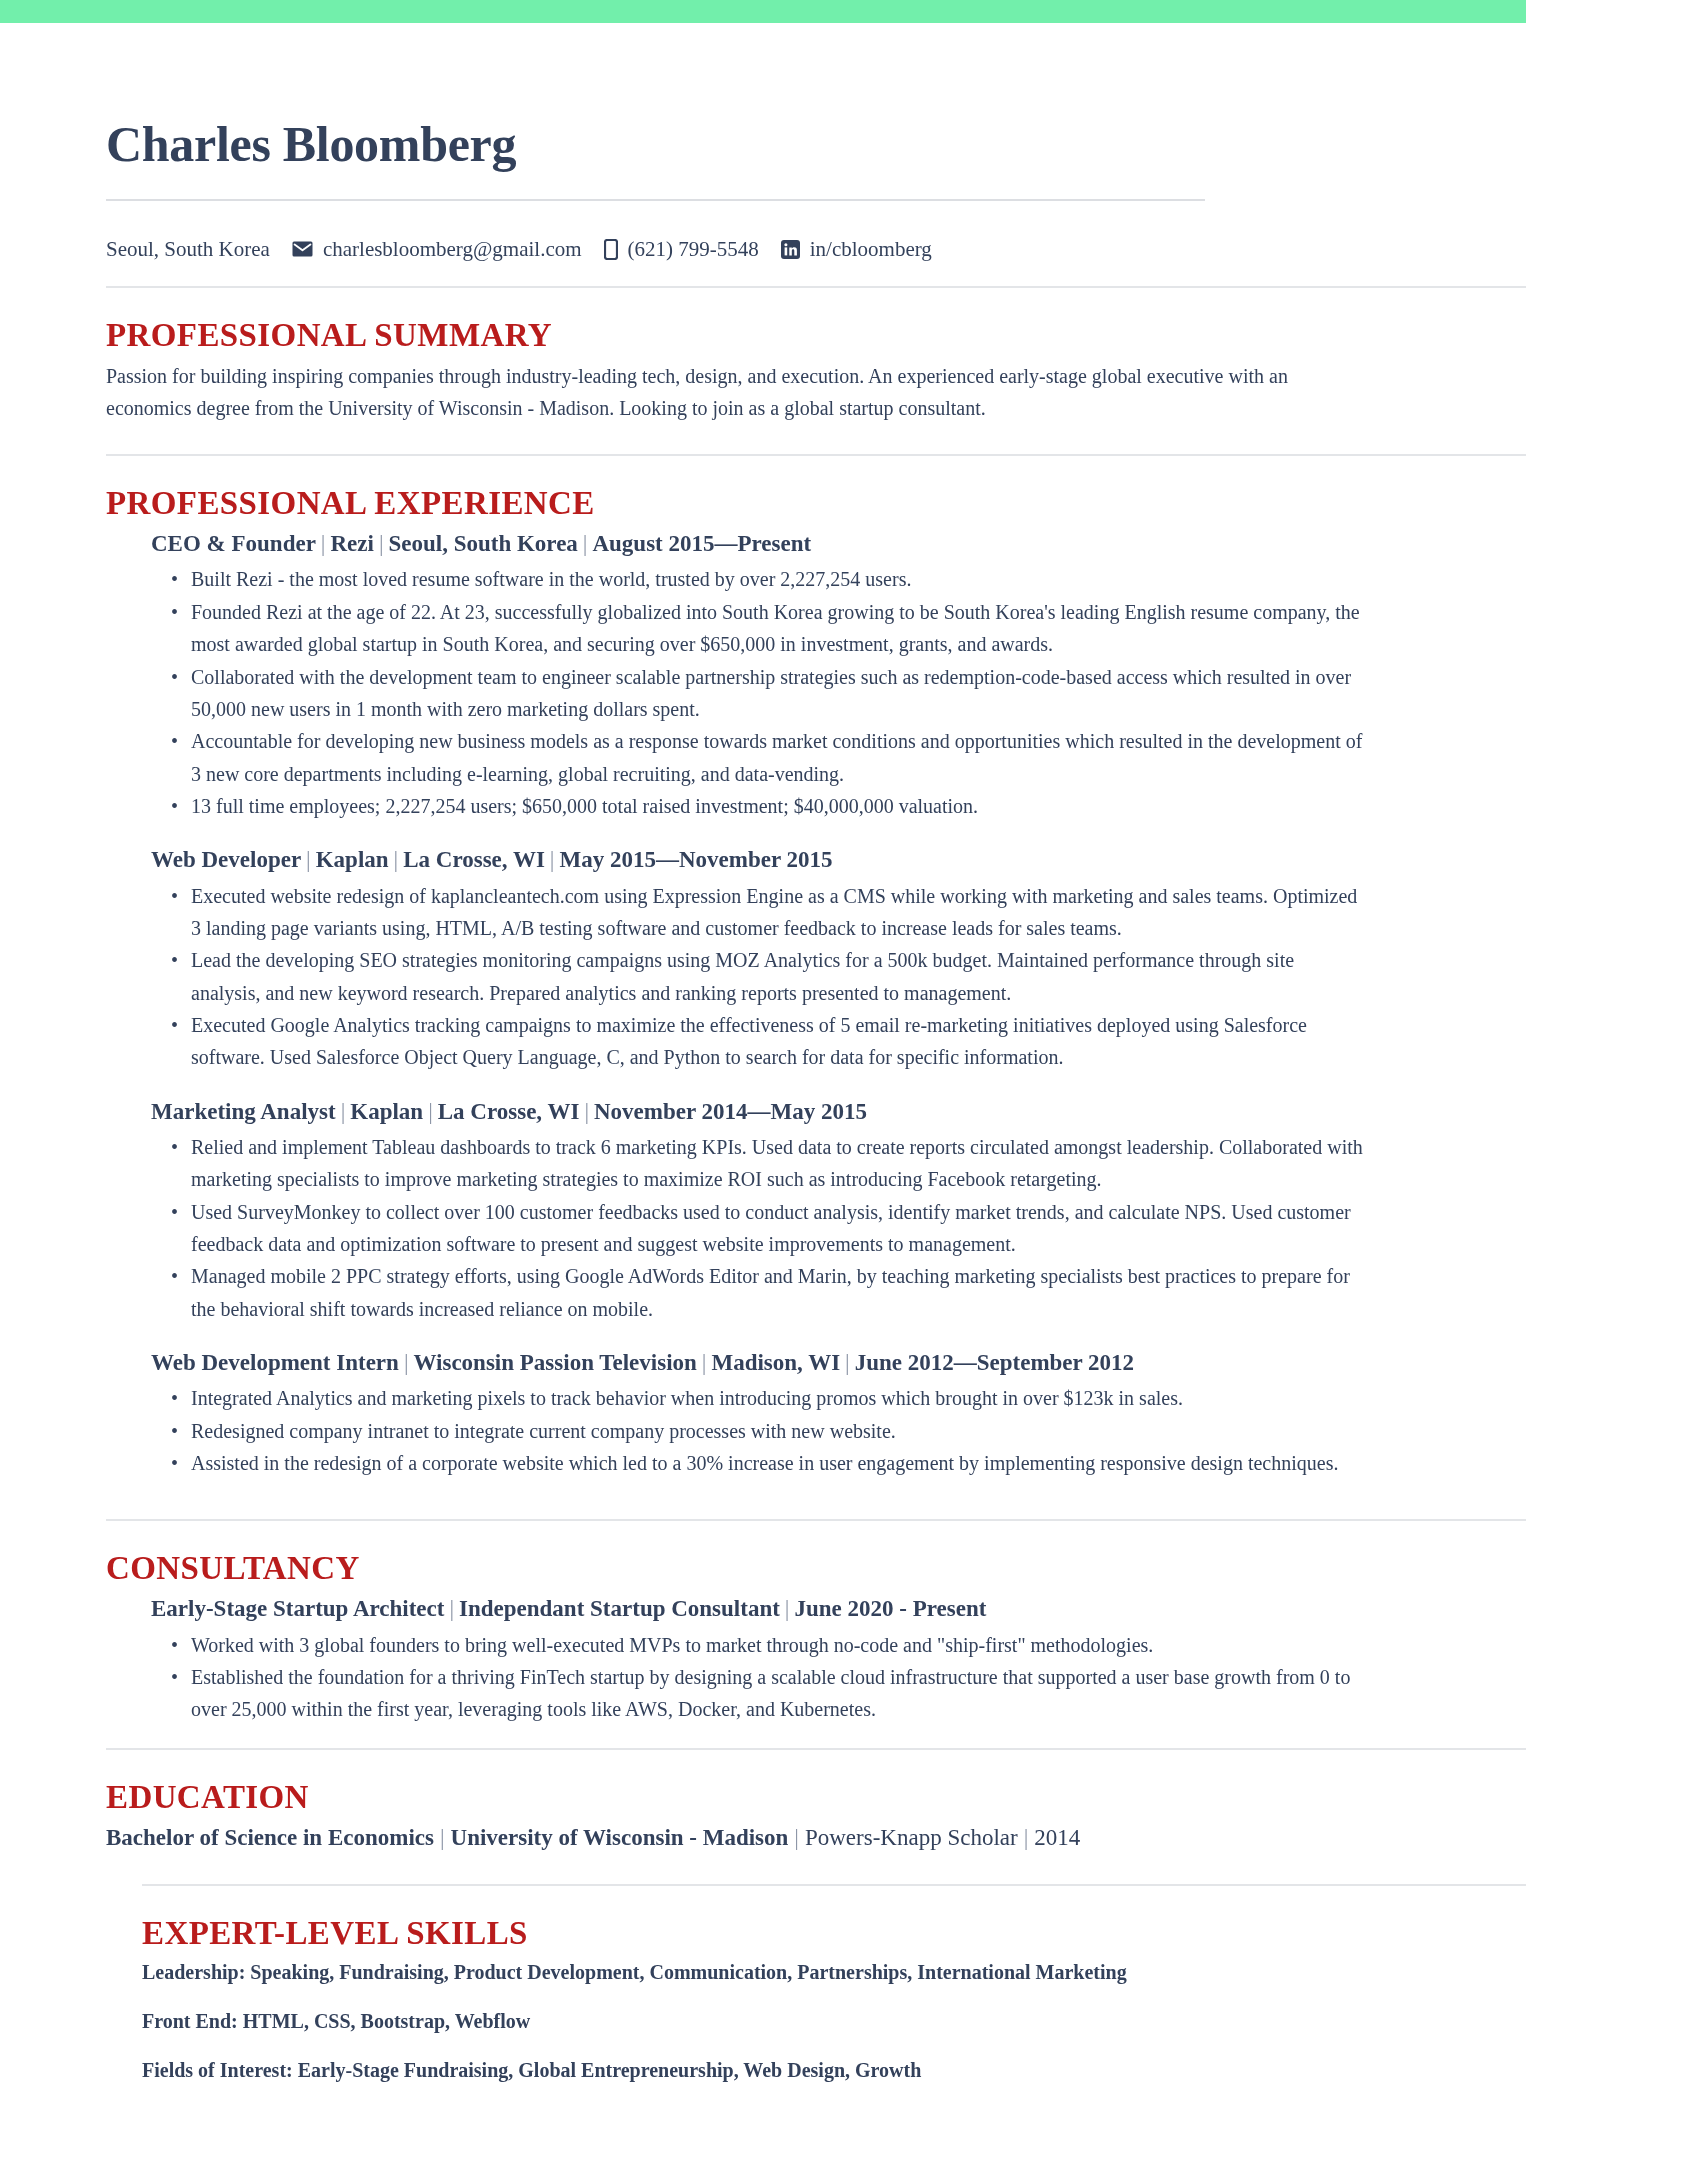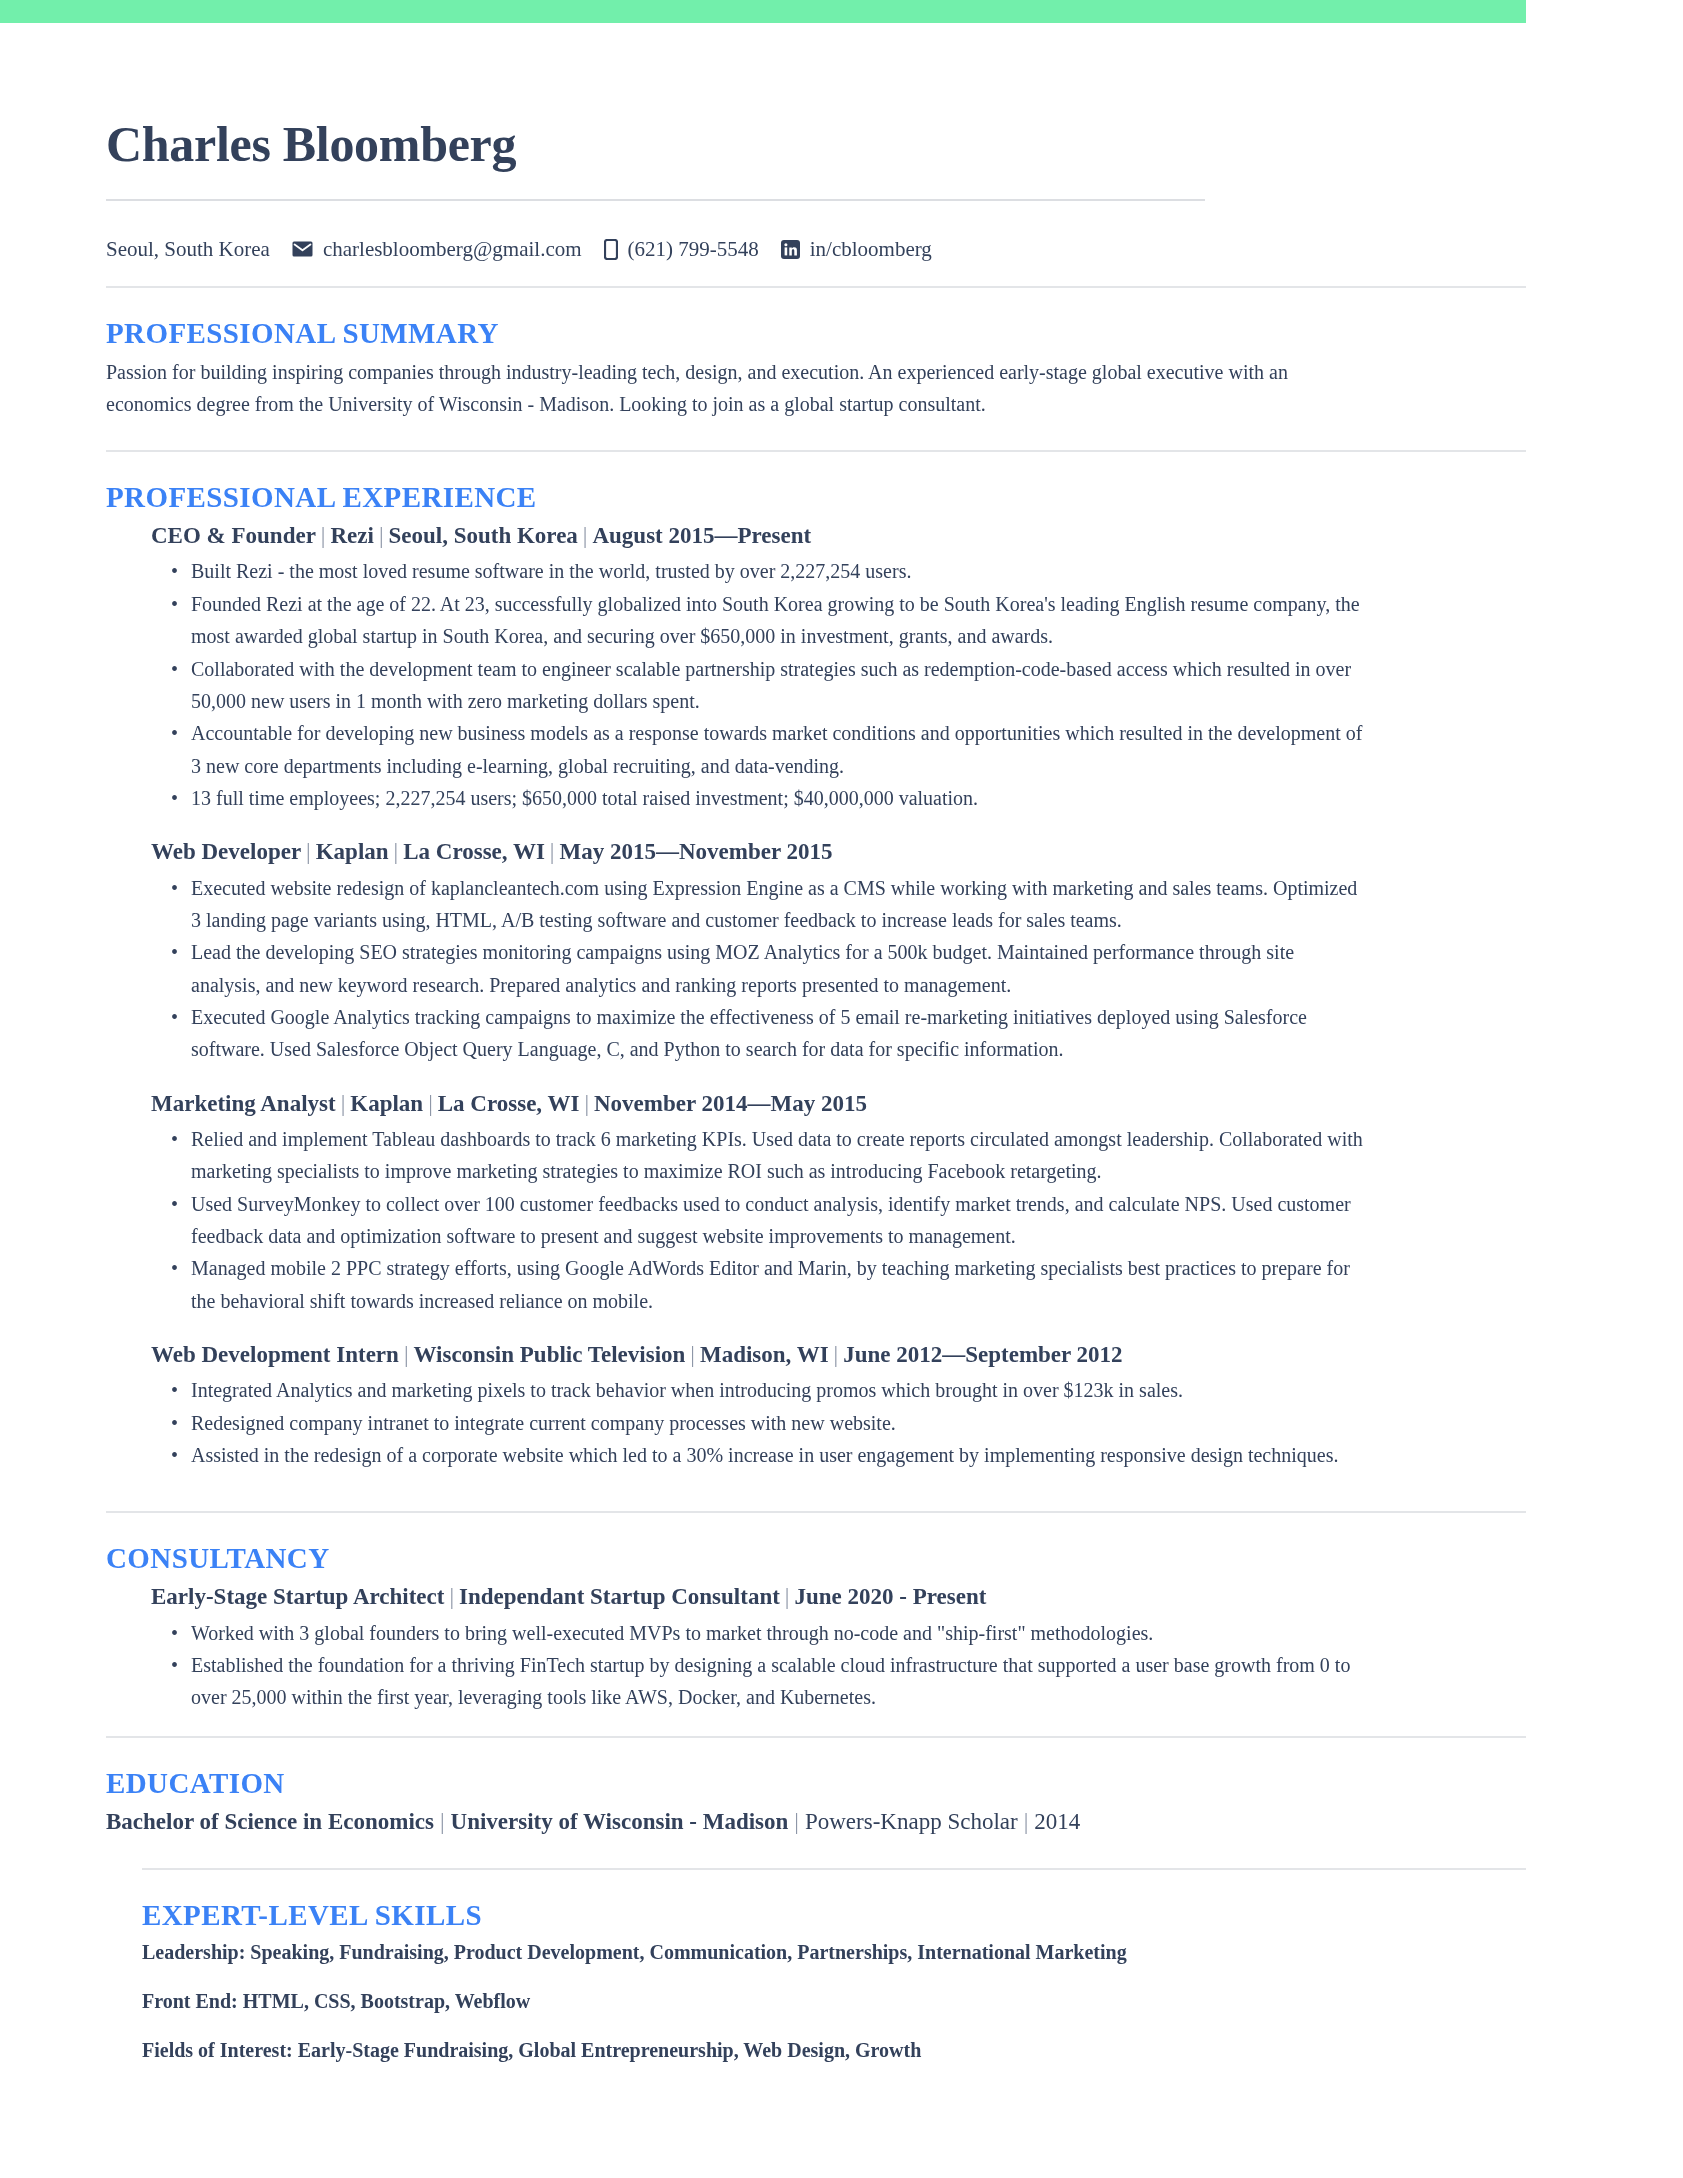--- a/index.html
+++ b/index.html
@@ -75,24 +75,24 @@
   .section-rule {
     width: 1421px;
     height: 2px;
     background: #e3e5e8;
   }
 
   
   .section { padding-top: 0; }
 
   .section-title {
-    font-size: 29px;
+    font-size: 33px;
     font-weight: bold;
     letter-spacing: 0.4px;
-    color: #3b82f6;
+    color: #b91c1c;
     margin: 29px 0 6px 0;
   }
 
   .summary-text {
     font-size: 20px;
     line-height: 1.62;
     color: #33415b;
     max-width: 1416px;
     margin-bottom: 30px;
   }
@@ -250,21 +250,21 @@
         </div>
         <ul class="bullets">
           <li>Relied and implement Tableau dashboards to track 6 marketing KPIs. Used data to create reports circulated amongst leadership. Collaborated with marketing specialists to improve marketing strategies to maximize ROI such as introducing Facebook retargeting.</li>
           <li>Used SurveyMonkey to collect over 100 customer feedbacks used to conduct analysis, identify market trends, and calculate NPS. Used customer feedback data and optimization software to present and suggest website improvements to management.</li>
           <li>Managed mobile 2 PPC strategy efforts, using Google AdWords Editor and Marin, by teaching marketing specialists best practices to prepare for the behavioral shift towards increased reliance on mobile.</li>
         </ul>
       </div>
 
       <div class="job">
         <div class="job-head">
-          <span>Web Development Intern</span><span class="sep">|</span><span>Wisconsin Public Television</span><span class="sep">|</span><span>Madison, WI</span><span class="sep">|</span><span>June 2012—September 2012</span>
+          <span>Web Development Intern</span><span class="sep">|</span><span>Wisconsin Passion Television</span><span class="sep">|</span><span>Madison, WI</span><span class="sep">|</span><span>June 2012—September 2012</span>
         </div>
         <ul class="bullets">
           <li>Integrated Analytics and marketing pixels to track behavior when introducing promos which brought in over $123k in sales.</li>
           <li>Redesigned company intranet to integrate current company processes with new website.</li>
           <li>Assisted in the redesign of a corporate website which led to a 30% increase in user engagement by implementing responsive design techniques.</li>
         </ul>
       </div>
     </div>
 
     <div class="section consult-gap">

